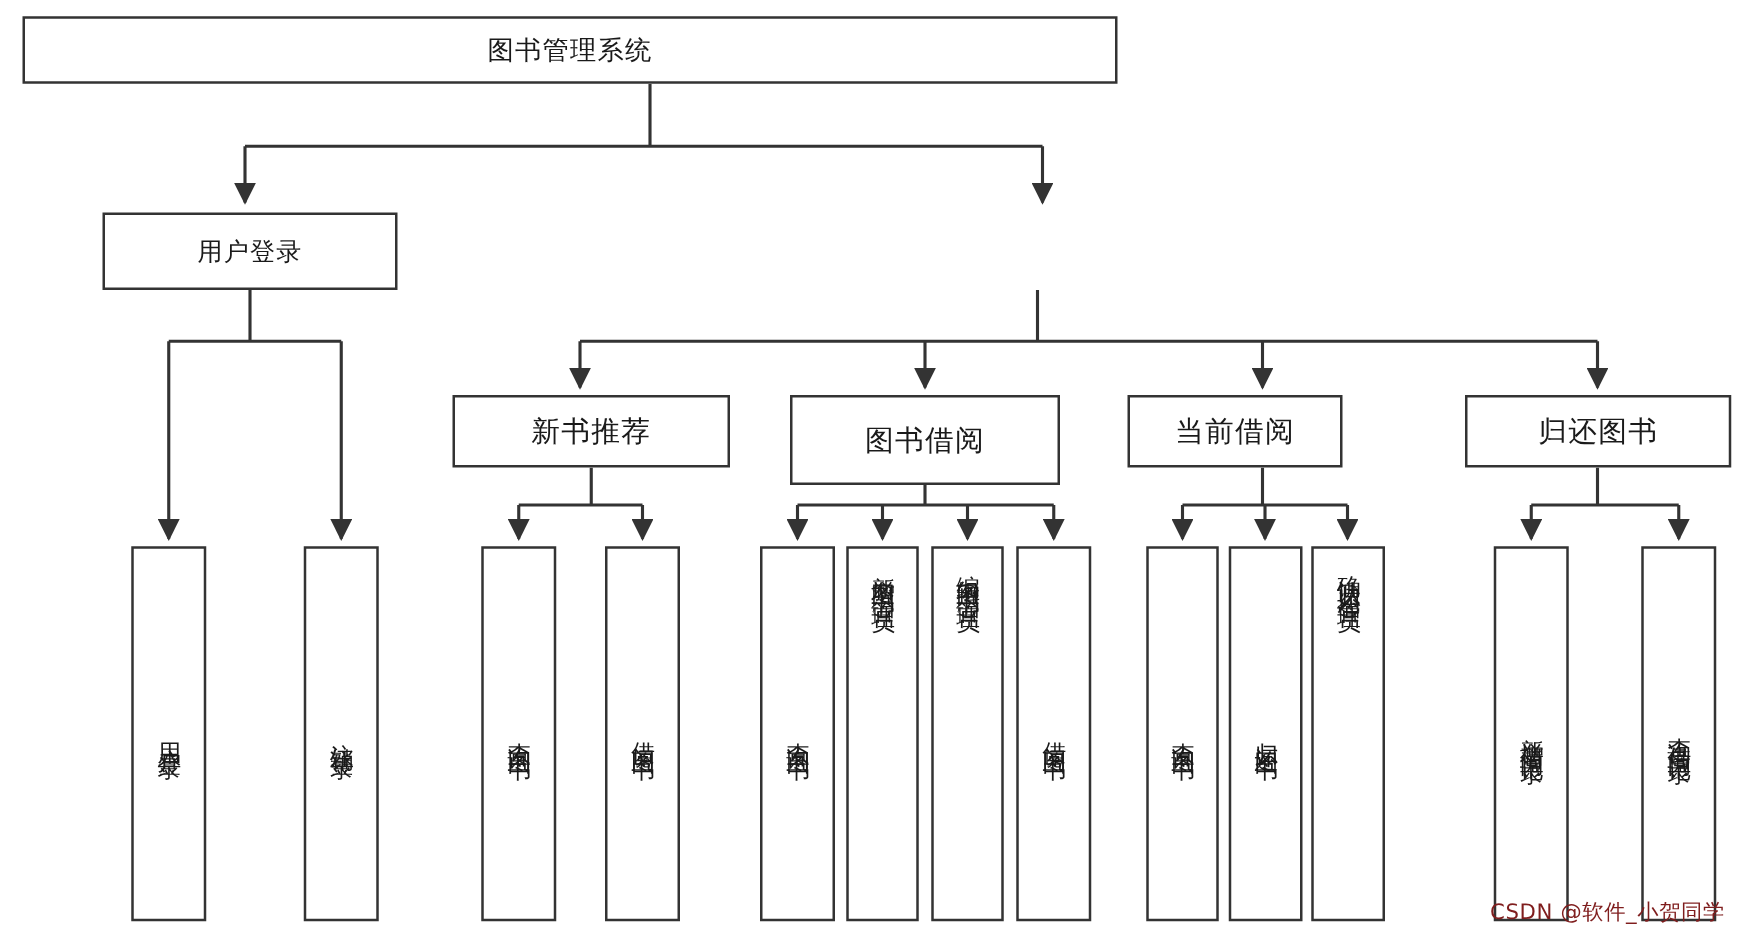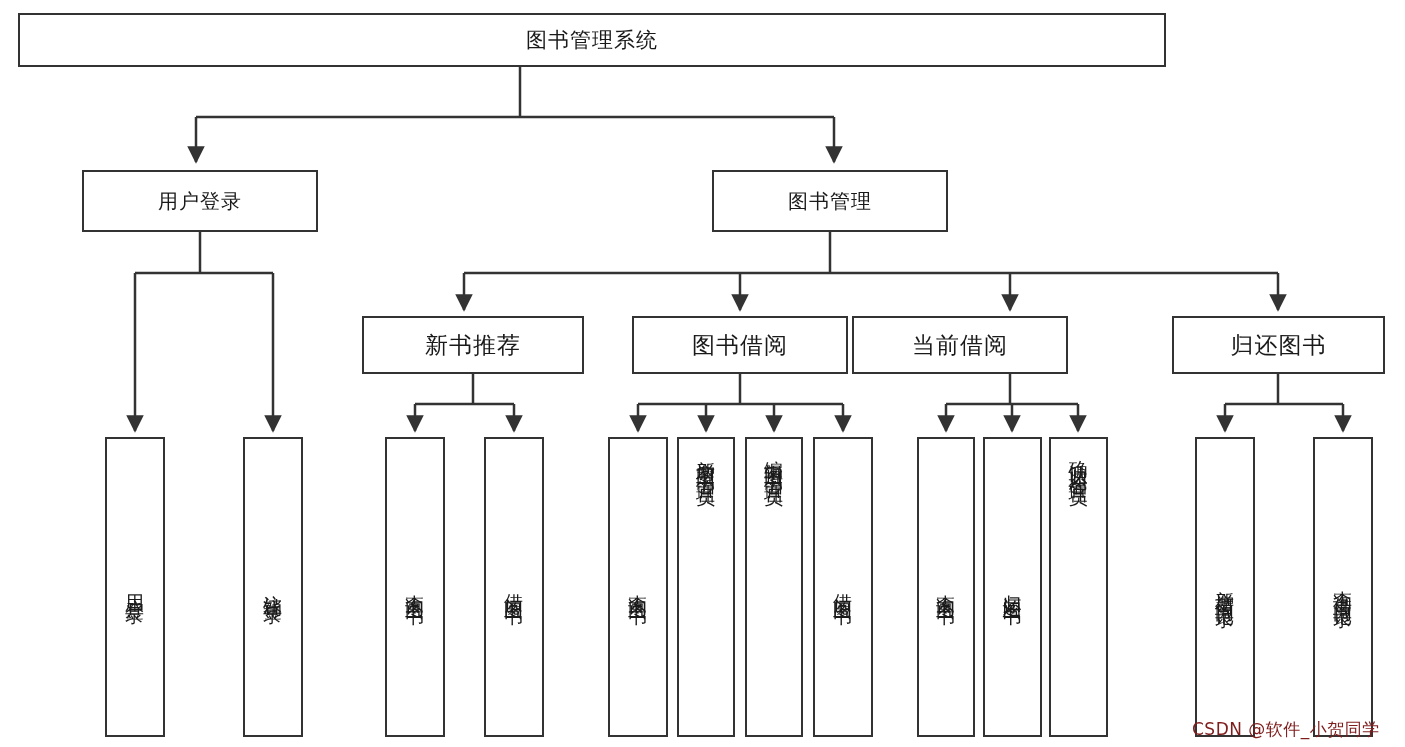--- a/index.html
+++ b/index.html
@@ -117,38 +117,35 @@
       <path d="M 1012 404 L 1012 431" marker-end="url(#arrow)"></path>
       <path d="M 1078 404 L 1078 431" marker-end="url(#arrow)"></path>
 
       <path d="M 1278 374 L 1278 404"></path>
       <path d="M 1225 404 L 1343 404"></path>
       <path d="M 1225 404 L 1225 431" marker-end="url(#arrow)"></path>
       <path d="M 1343 404 L 1343 431" marker-end="url(#arrow)"></path>
     </g>
   </svg>
 
-  <div class="node root" id="node-root" style="left: 18px; top: 13px; width: 1148px; height: 54px; text-align: right;">
+  <div class="node root" id="node-root" style="left: 18px; top: 13px; width: 876px; height: 54px; text-align: right;">
     <span>图书管理系统</span>
   </div>
 
   <div class="node level2" id="node-l2-0" style="left: 82px; top: 170px; width: 236px; height: 62px;">
     <span>用户登录</span>
   </div>
-  <div class="node level2" id="node-l2-1" style="left: 712px; top: 170px; width: 236px; height: 62px;">
-    <span>图书管理</span>
-  </div>
 
   <div class="node level3" id="node-l3-0" style="left: 362px; top: 316px; width: 222px; height: 58px;">
     <span>新书推荐</span>
   </div>
-  <div class="node level3" id="node-l3-1" style="left: 632px; top: 316px; width: 216px; height: 58px;">
+  <div class="node level3" id="node-l3-1" style="left: 632px; top: 316px; width: 216px; height: 72px;">
     <span>图书借阅</span>
   </div>
-  <div class="node level3" id="node-l3-2" style="left: 852px; top: 316px; width: 216px; height: 58px; font-family: Liberation Mono, monospace;">
+  <div class="node level3" id="node-l3-2" style="left: 902px; top: 316px; width: 172px; height: 58px; font-family: Liberation Mono, monospace;">
     <span>当前借阅</span>
   </div>
   <div class="node level3" id="node-l3-3" style="left: 1172px; top: 316px; width: 213px; height: 58px;">
     <span>归还图书</span>
   </div>
 
   <div class="node leaf" id="node-leaf-0" style="left: 105px; top: 437px; width: 60px; height: 300px;">
     <span class="vtext">用户登录</span>
   </div>
   <div class="node leaf" id="node-leaf-1" style="left: 243px; top: 437px; width: 60px; height: 300px;">

